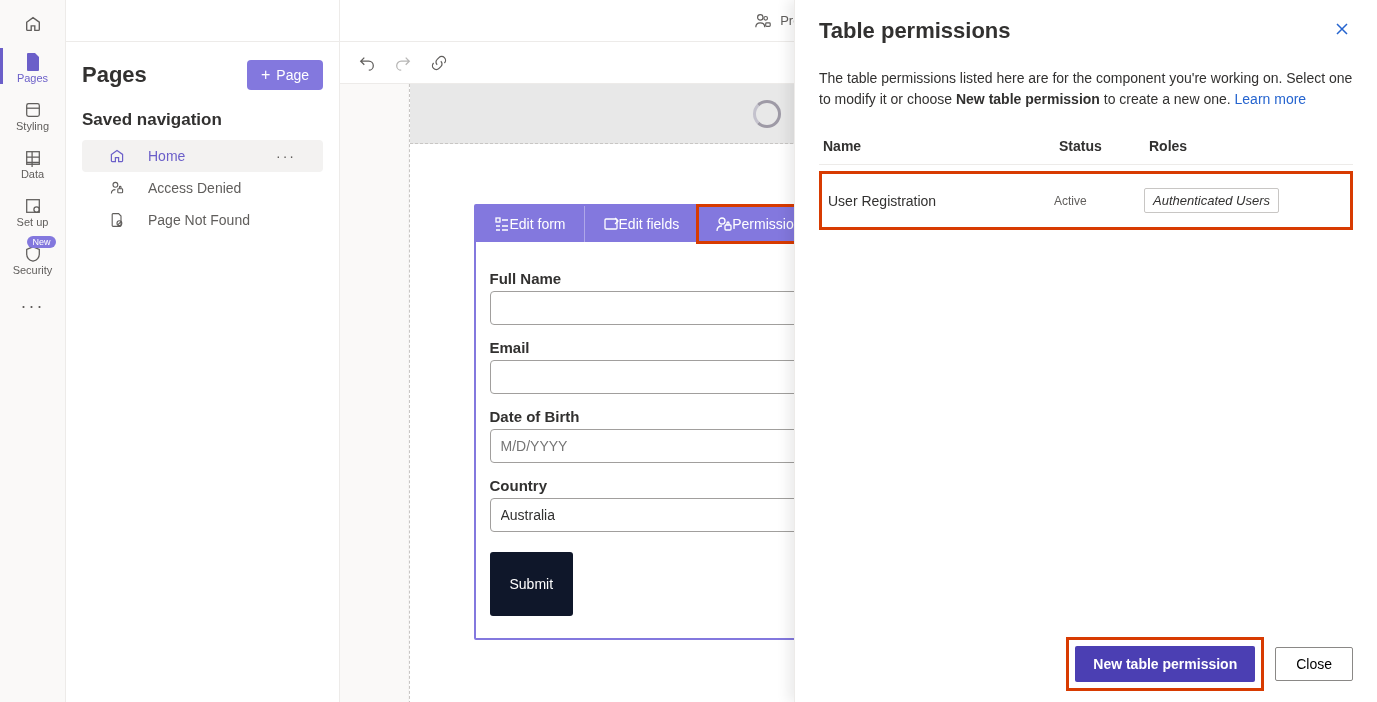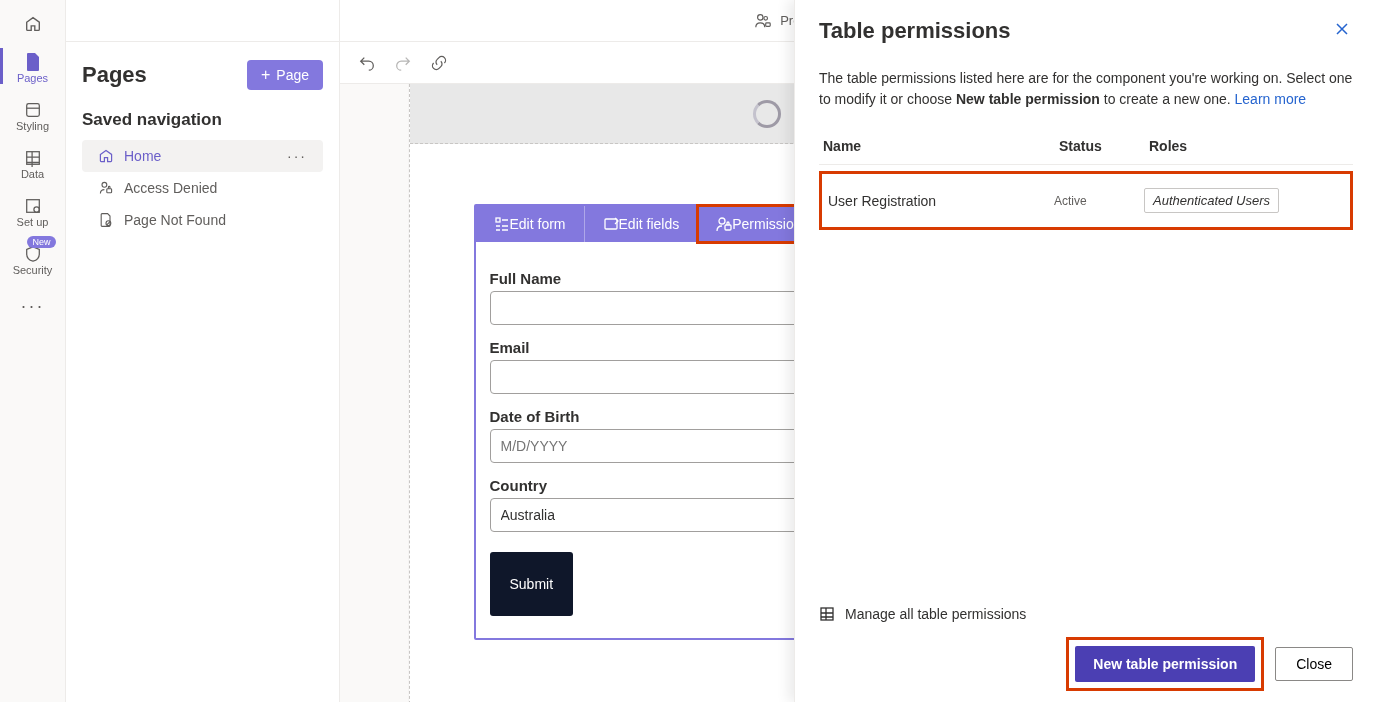--- a/index.html
+++ b/index.html
@@ -55,21 +55,21 @@
   .sidebar-inner { padding: 18px 16px 10px 16px; }
   .pages-head { display:flex; align-items:center; justify-content:space-between; }
   .pages-title { font-size: 22px; font-weight:600; color:#323130; }
   .btn-page {
     background:#8378de; color:#fff; border:none; border-radius:4px;
     font-size:14px; padding:6px 14px; display:flex; align-items:center; gap:6px;
     cursor:pointer;
   }
   .section-h { font-size:17px; font-weight:600; margin:20px 0 10px; }
   .nav-item, .page-li {
-    display:flex; align-items:center; gap:10px; padding:8px 16px; border-radius:4px;
+    display:flex; align-items:center; gap:23px; padding:8px 27px; border-radius:4px;
     color:#323130; cursor:pointer;
   }
   .nav-item.active { background:#f3f2f1; color:#6b5fc9; }
   .nav-item .more { margin-left:auto; color:#605e5c; letter-spacing:2px; font-size:14px; }
   .page-li { color:#605e5c; font-size:14px; }
   .page-li .pic { width:16px; display:flex; justify-content:center; }
 
   
   .center {
     flex: 1 1 auto; display:flex; flex-direction:column; background:#faf9f8;
@@ -415,29 +415,20 @@
         <div>Roles</div>
       </div>
       <div class="perm-row">
         <div>User Registration</div>
         <div class="status">Active</div>
         <div><span class="role-chip">Authenticated Users</span></div>
       </div>
     </div>
 
     <div class="drawer-footer">
-      <div class="manage-link">
-        <span>
-          <svg width="16" height="16" viewBox="0 0 16 16" stroke="#323130" fill="none" stroke-width="1.3">
-              <rect x="2" y="2" width="12" height="12"></rect>
-              <path d="M2 7h12M2 11h12M7 2v12"></path>
-            </svg>
-        </span>
-        <span>Manage all table permissions</span>
-      </div>
       <div class="drawer-actions">
         <span class="btn-primary-wrap">
           <button class="btn-primary">New table permission</button>
         </span>
         <button class="btn-secondary">Close</button>
       </div>
     </div>
   </div>
 
 </div>

